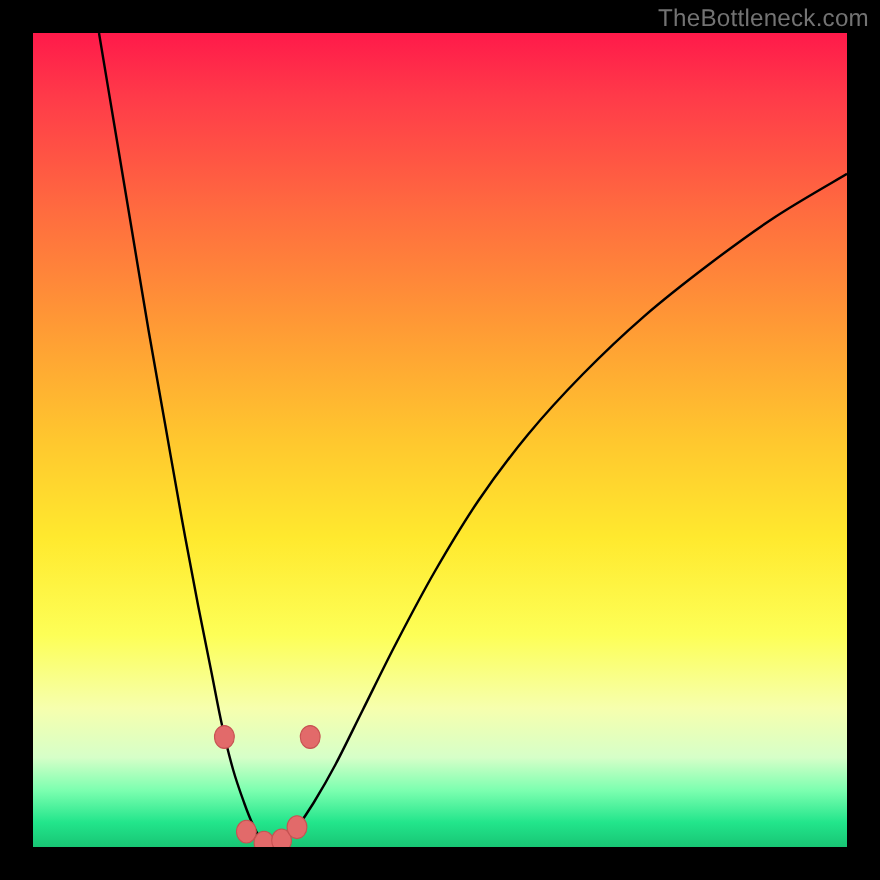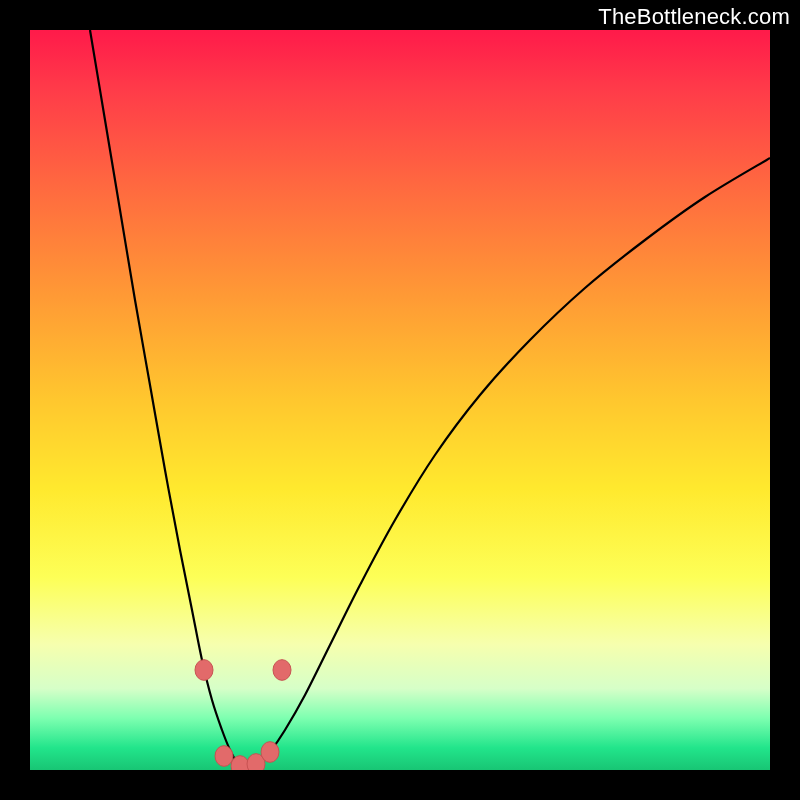--- a/index.html
+++ b/index.html
@@ -49,21 +49,21 @@
   .curve {
     position: absolute;
     inset: 0;
     width: 740px;
     height: 740px;
   }
   .watermark {
     position: absolute;
     top: 4px;
     right: 10px;
-    color: #ffffff;
+    color: #737373;
     font-size: 22px;
     font-weight: 500;
     letter-spacing: 0.2px;
     user-select: none;
   }
 </style>
 </head>
 <body>
 
 <div class="frame">

